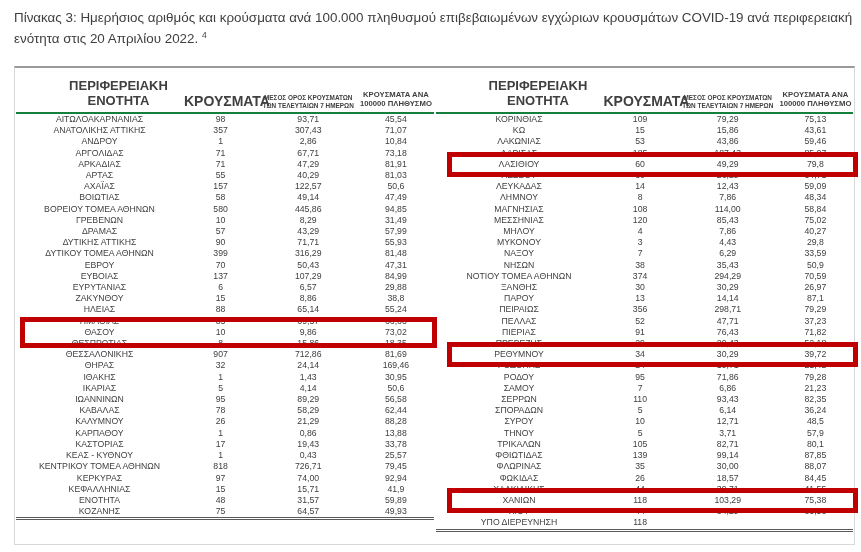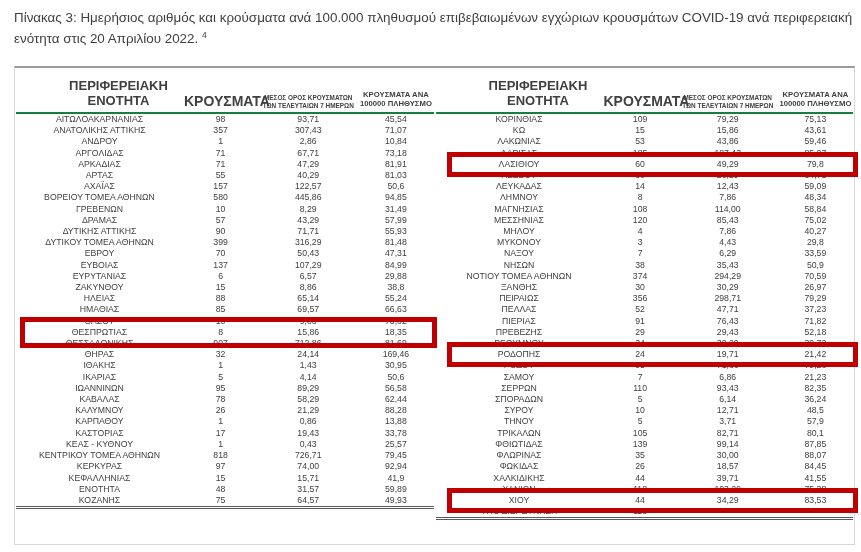--- a/index.html
+++ b/index.html
@@ -89,20 +89,26 @@
               <td>40,29</td>
               <td>81,03</td>
             </tr>
             <tr>
               <td>ΑΧΑΪΑΣ</td>
               <td>157</td>
               <td>122,57</td>
               <td>50,6</td>
             </tr>
             <tr>
+              <td>ΒΟΙΩΤΙΑΣ</td>
+              <td>58</td>
+              <td>49,14</td>
+              <td>47,49</td>
+            </tr>
+            <tr>
               <td>ΒΟΡΕΙΟΥ ΤΟΜΕΑ ΑΘΗΝΩΝ</td>
               <td>580</td>
               <td>445,86</td>
               <td>94,85</td>
             </tr>
             <tr>
               <td>ΓΡΕΒΕΝΩΝ</td>
               <td>10</td>
               <td>8,29</td>
               <td>31,49</td>
@@ -373,20 +379,26 @@
               <td>294,29</td>
               <td>70,59</td>
             </tr>
             <tr>
               <td>ΞΑΝΘΗΣ</td>
               <td>30</td>
               <td>30,29</td>
               <td>26,97</td>
             </tr>
             <tr>
+              <td>ΠΑΡΟΥ</td>
+              <td>13</td>
+              <td>14,14</td>
+              <td>87,1</td>
+            </tr>
+            <tr>
               <td>ΠΕΙΡΑΙΩΣ</td>
               <td>356</td>
               <td>298,71</td>
               <td>79,29</td>
             </tr>
             <tr>
               <td>ΠΕΛΛΑΣ</td>
               <td>52</td>
               <td>47,71</td>
               <td>37,23</td>

